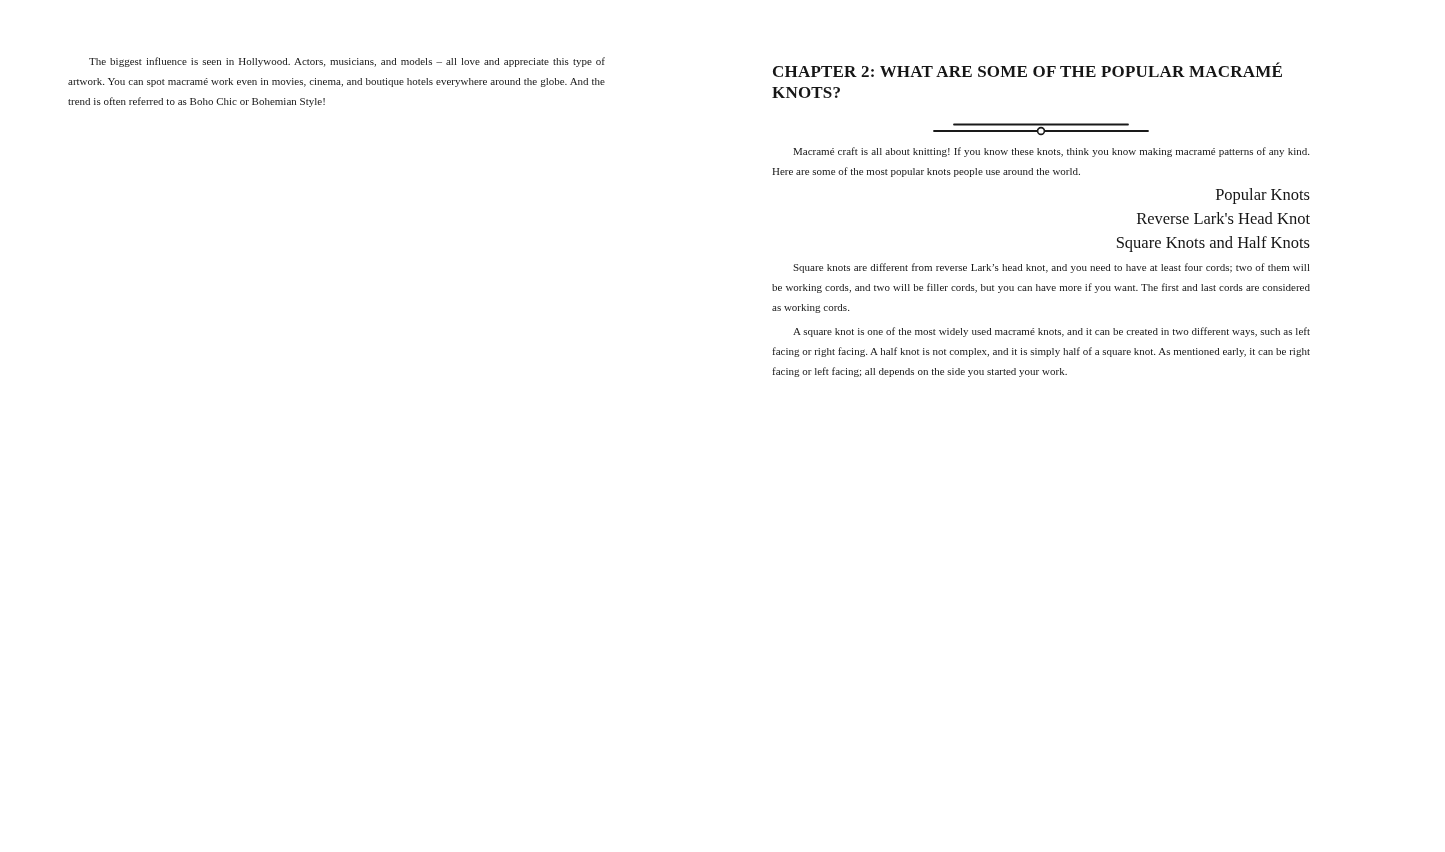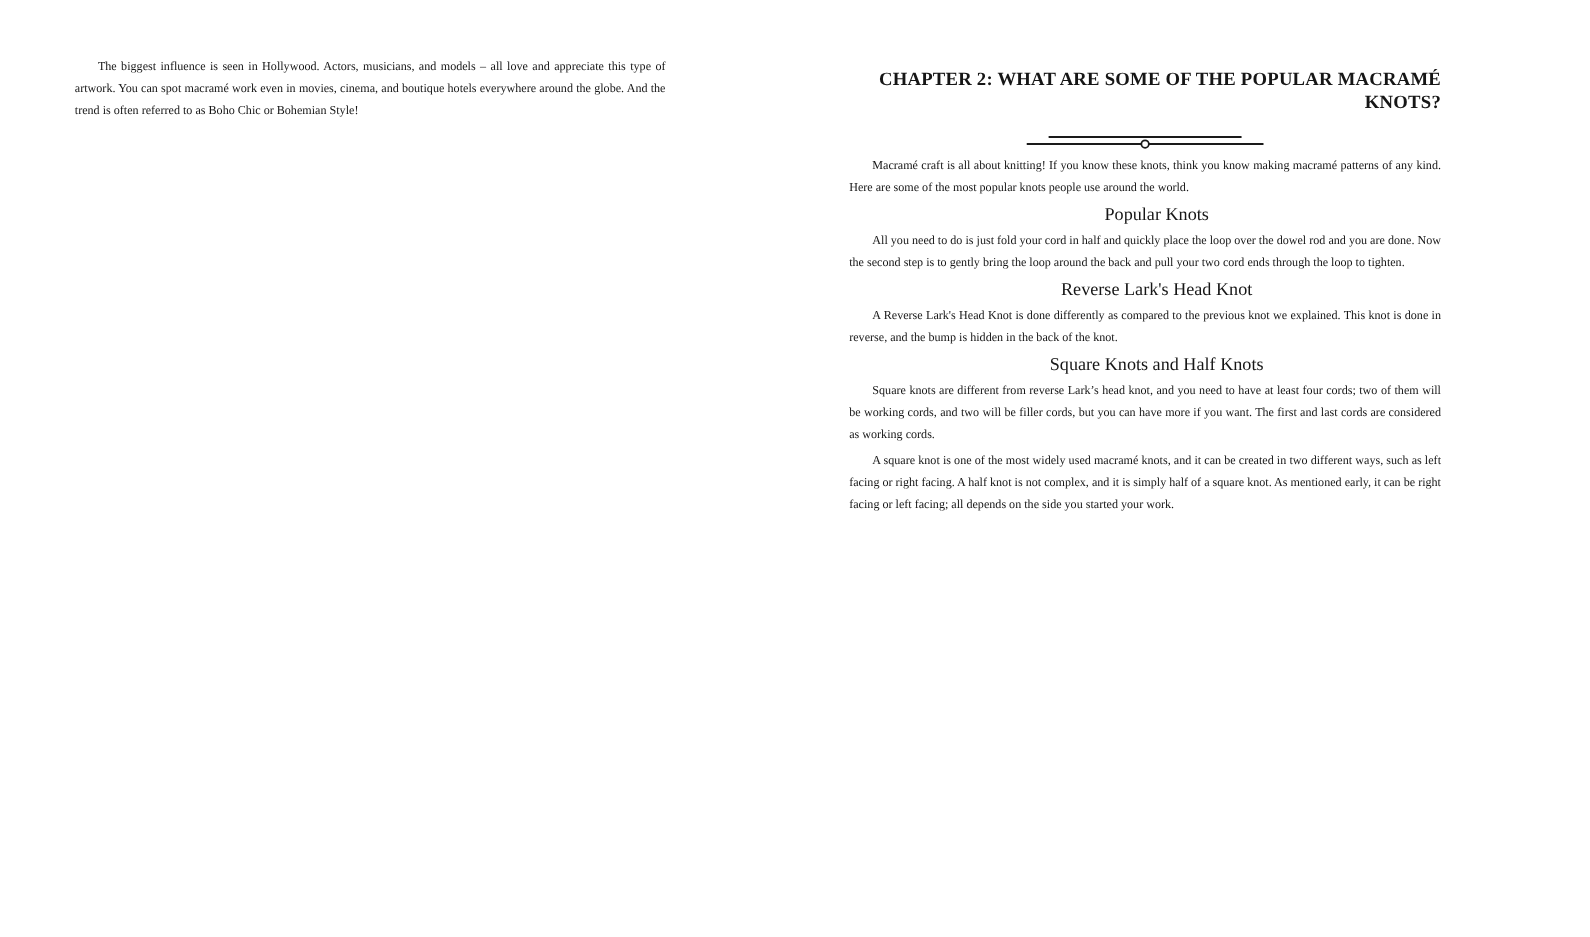--- a/index.html
+++ b/index.html
@@ -21,29 +21,29 @@
   .para {
     font-size: 11px;
     line-height: 20px;
     text-align: justify;
     text-indent: 21px;
     margin: 0 0 4px 0;
   }
   .subhead {
     font-size: 16.5px;
     line-height: 20px;
-    text-align: center;
+    text-align: right;
     text-indent: 21px;
     margin: 0 0 4px 0;
   }
   .chapter-title {
     font-size: 17px;
     line-height: 21px;
     font-weight: 700;
-    text-align: right;
+    text-align: left;
     margin: 0;
     letter-spacing: 0.2px;
   }
   .divider {
     width: 216px;
     height: 16px;
     margin: 17px auto 5px auto;
     display: block;
   }
 </style>
@@ -62,21 +62,19 @@
     <div class="divider">
       <svg width="216" height="16" viewBox="0 0 216 16" xmlns="http://www.w3.org/2000/svg">
         <line x1="21" y1="4.5" x2="195" y2="4.5" stroke="#1a1a1a" stroke-width="1.8" stroke-linecap="round"></line>
         <line x1="1" y1="11" x2="215" y2="11" stroke="#1a1a1a" stroke-width="1.8" stroke-linecap="round"></line>
         <circle cx="108" cy="11" r="3.4" fill="#ffffff" stroke="#1a1a1a" stroke-width="1.6"></circle>
       </svg>
     </div>
 
     <p class="para">Macramé craft is all about knitting! If you know these knots, think you know making macramé patterns of any kind. Here are some of the most popular knots people use around the world.</p>
     <p class="subhead">Popular Knots</p>
-    <p class="para">All you need to do is just fold your cord in half and quickly place the loop over the dowel rod and you are done. Now the second step is to gently bring the loop around the back and pull your two cord ends through the loop to tighten.</p>
     <p class="subhead">Reverse Lark's Head Knot</p>
-    <p class="para">A Reverse Lark's Head Knot is done differently as compared to the previous knot we explained. This knot is done in reverse, and the bump is hidden in the back of the knot.</p>
     <p class="subhead">Square Knots and Half Knots</p>
     <p class="para">Square knots are different from reverse Lark’s head knot, and you need to have at least four cords; two of them will be working cords, and two will be filler cords, but you can have more if you want. The first and last cords are considered as working cords.</p>
     <p class="para">A square knot is one of the most widely used macramé knots, and it can be created in two different ways, such as left facing or right facing. A half knot is not complex, and it is simply half of a square knot. As mentioned early, it can be right facing or left facing; all depends on the side you started your work.</p>
   </div>
 
 </div>
 
 </body></html>

